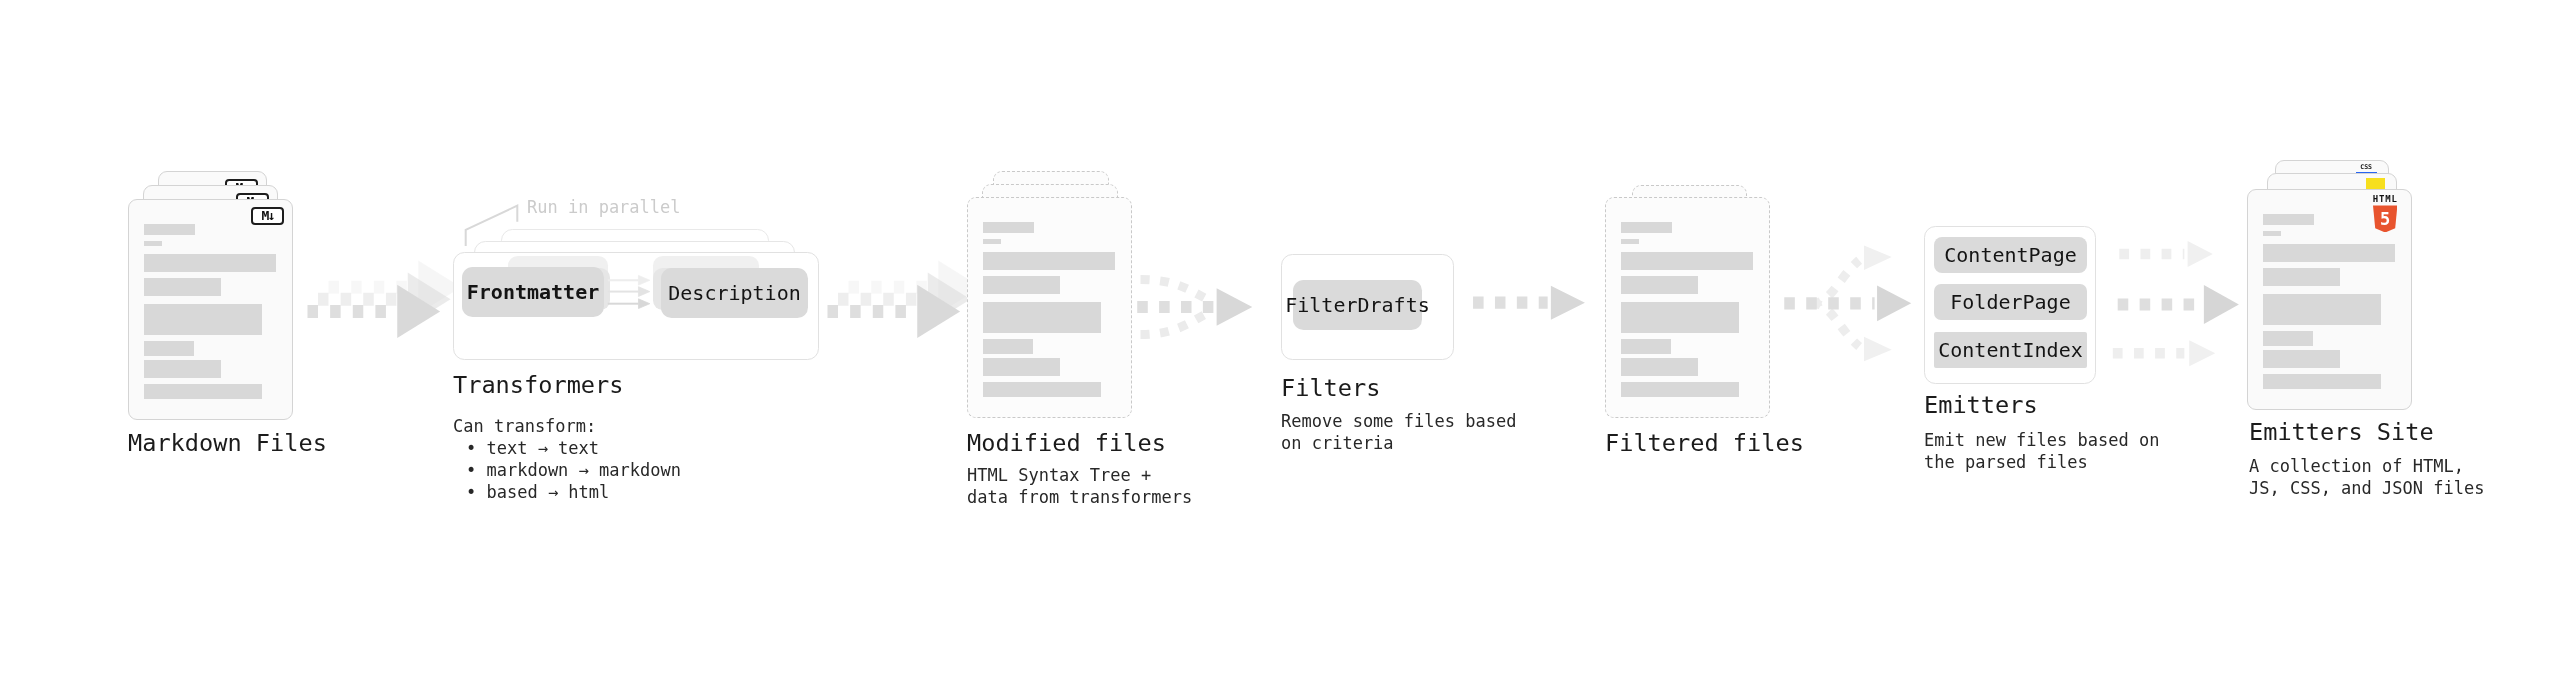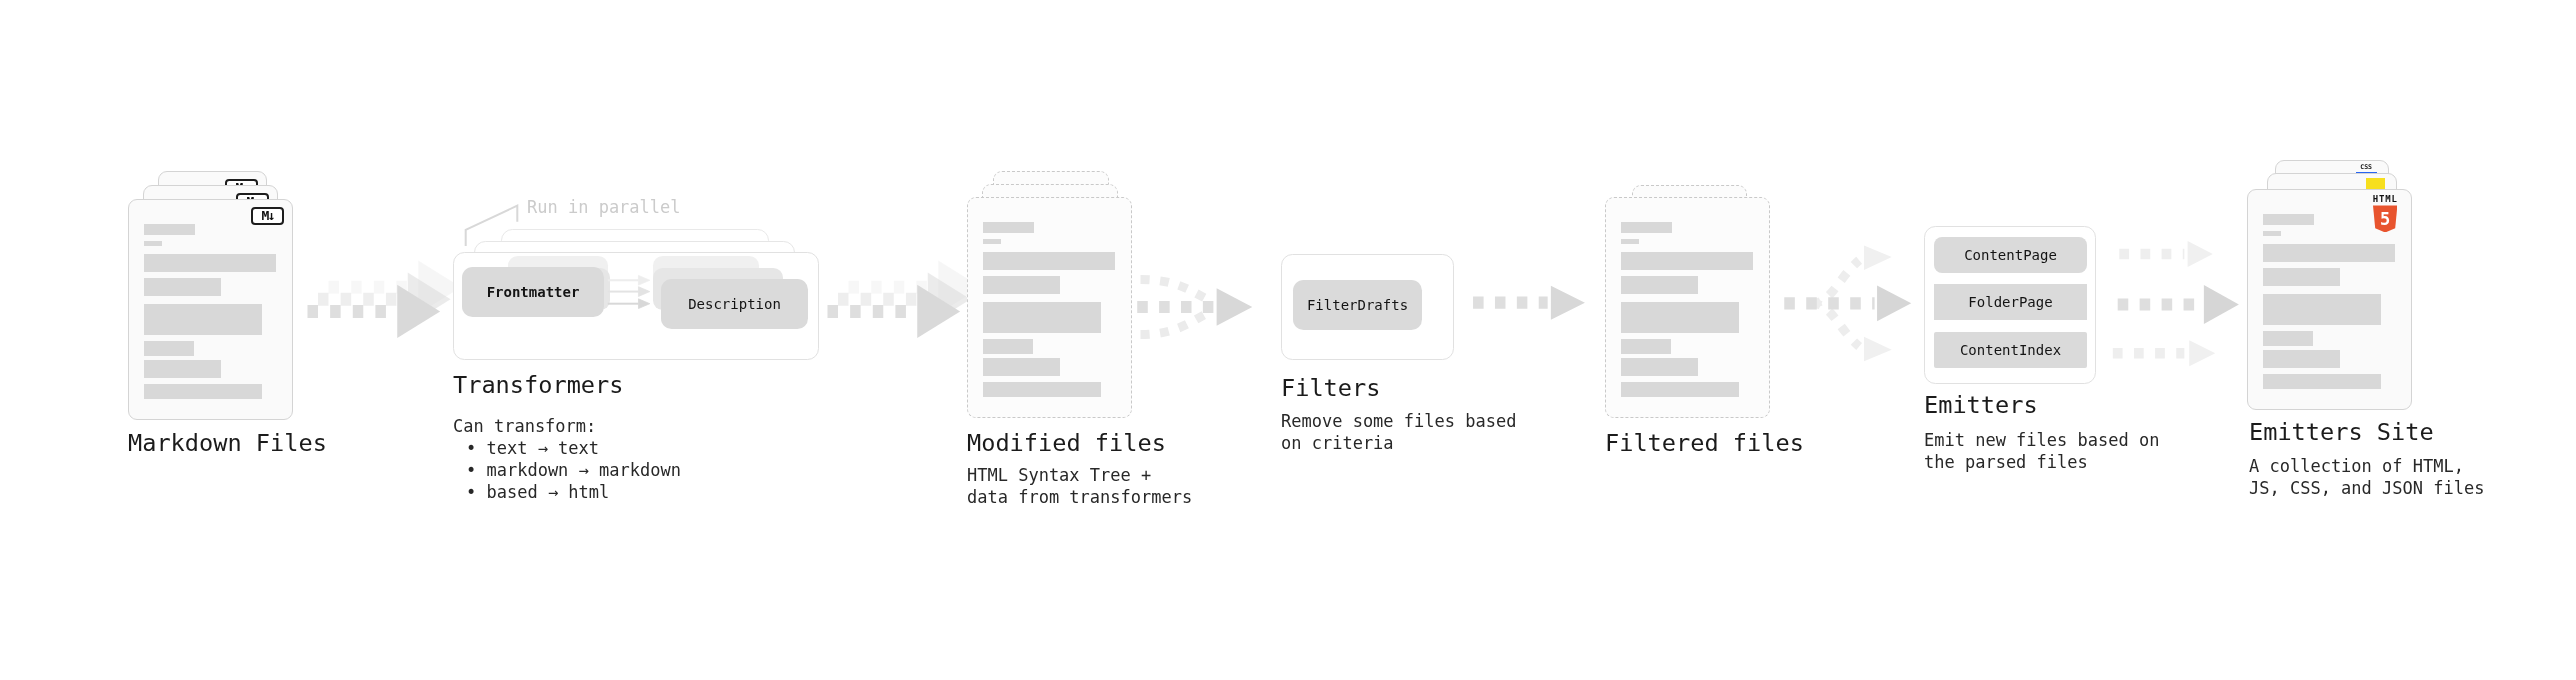--- a/index.html
+++ b/index.html
@@ -45,21 +45,21 @@
   .obox{position:absolute;border-radius:11.4px;background:#ffffff;box-sizing:border-box;}
   .obox.b1c{border:1.6px solid #e9e9e9;}
   .obox.b2c{border:1.6px solid #e6e6e6;}
   .obox.b3c{border:1.6px solid #e1e1e1;}
   .gbtn{position:absolute;border-radius:9.8px;}
   .g2{background:#f0f0f0;}
   .g1{background:#e6e6e6;}
   .btn{
     position:absolute;background:#dadada;border-radius:10.6px;
     display:flex;align-items:center;justify-content:center;
-    font-size:14px;color:#141414;box-sizing:border-box;
+    font-size:20px;color:#141414;box-sizing:border-box;
   }
   
   .title{position:absolute;font-size:23.6px;line-height:26px;color:#1b1b1b;font-weight:500;white-space:nowrap;}
   .note{position:absolute;font-size:17px;line-height:22px;color:#282828;white-space:nowrap;}
   .note .indent{padding-left:13px;}
   .parallel-label{position:absolute;font-size:17px;line-height:19.5px;color:#cbcbcb;white-space:nowrap;}
   .arr{position:absolute;}
 </style>
 </head>
 <body>
@@ -107,21 +107,21 @@
 
   <div class="obox b1c" style="left:501px;top:229px;width:268px;height:106px;"></div>
   <div class="obox b2c" style="left:474px;top:241px;width:321px;height:106px;"></div>
   <div class="obox b3c" style="left:453px;top:252px;width:366px;height:108px;"></div>
 
   <div class="gbtn g2" style="left:508px;top:256px;width:100px;height:42px;"></div>
   <div class="gbtn g2" style="left:653px;top:256px;width:106px;height:42px;"></div>
   <div class="gbtn g1" style="left:486px;top:268px;width:124px;height:42px;"></div>
   <div class="gbtn g1" style="left:653px;top:268px;width:130px;height:42px;"></div>
   <div class="btn" style="left:462px;top:267px;width:142px;height:50px;font-weight:bold;">Frontmatter</div>
-  <div class="btn" style="left:661px;top:279px;width:147px;height:50px;">Description</div>
+  <div class="btn" style="left:661px;top:268px;width:147px;height:50px;">Description</div>
 
   <svg class="arr" style="left:606px;top:273px;" width="52" height="42" viewBox="0 0 64 52">
     <g stroke="#ededed" fill="#ededed">
         <line x1="2" y1="9" x2="40" y2="9" stroke-width="2.5"></line>
         <polygon points="40,3 40,15 54,9"></polygon>
       </g>
     <g stroke="#e3e3e3" fill="#e3e3e3">
         <line x1="2" y1="23" x2="40" y2="23" stroke-width="2.5"></line>
         <polygon points="40,17 40,29 54,23"></polygon>
       </g>
@@ -211,21 +211,21 @@
     <path d="M38,79 C62,79 70,48 96,26" fill="none" stroke="#ededed" stroke-width="11" stroke-dasharray="11 13"></path>
     <polygon points="102,8 102,38 136,22" fill="#f0f0f0"></polygon>
     <path d="M38,79 C62,79 70,110 96,132" fill="none" stroke="#ededed" stroke-width="11" stroke-dasharray="11 13"></path>
     <polygon points="102,120 102,150 136,136" fill="#f0f0f0"></polygon>
     <line x1="4" y1="79" x2="115" y2="79" stroke="#dedede" stroke-width="15" stroke-dasharray="13 14"></line>
     <polygon points="118,57 118,101 160,79" fill="#d6d6d6"></polygon>
   </svg>
 
   <div class="obox b3c" style="left:1924px;top:226px;width:172px;height:158px;"></div>
   <div class="btn" style="left:1934px;top:237px;width:153px;height:36px;border-radius:8.1px;">ContentPage</div>
-  <div class="btn" style="left:1934px;top:284px;width:153px;height:36px;border-radius:0;">FolderPage</div>
+  <div class="btn" style="left:1934px;top:284px;width:153px;height:36px;border-radius:7px;">FolderPage</div>
   <div class="btn" style="left:1934px;top:332px;width:153px;height:36px;border-radius:2px;">ContentIndex</div>
   <div class="title" style="left:1924px;top:392px;">Emitters</div>
   <div class="note" style="left:1924px;top:429px;">
     <div>Emit new files based on</div>
     <div>the parsed files</div>
   </div>
 
   <svg class="arr" style="left:2111px;top:237px;" width="137" height="135" viewBox="0 0 168 166">
     <line x1="10" y1="21" x2="90" y2="21" stroke="#eeeeee" stroke-width="13" stroke-dasharray="12 14"></line>
     <polygon points="94,5 94,37 125,21" fill="#f0f0f0"></polygon>

